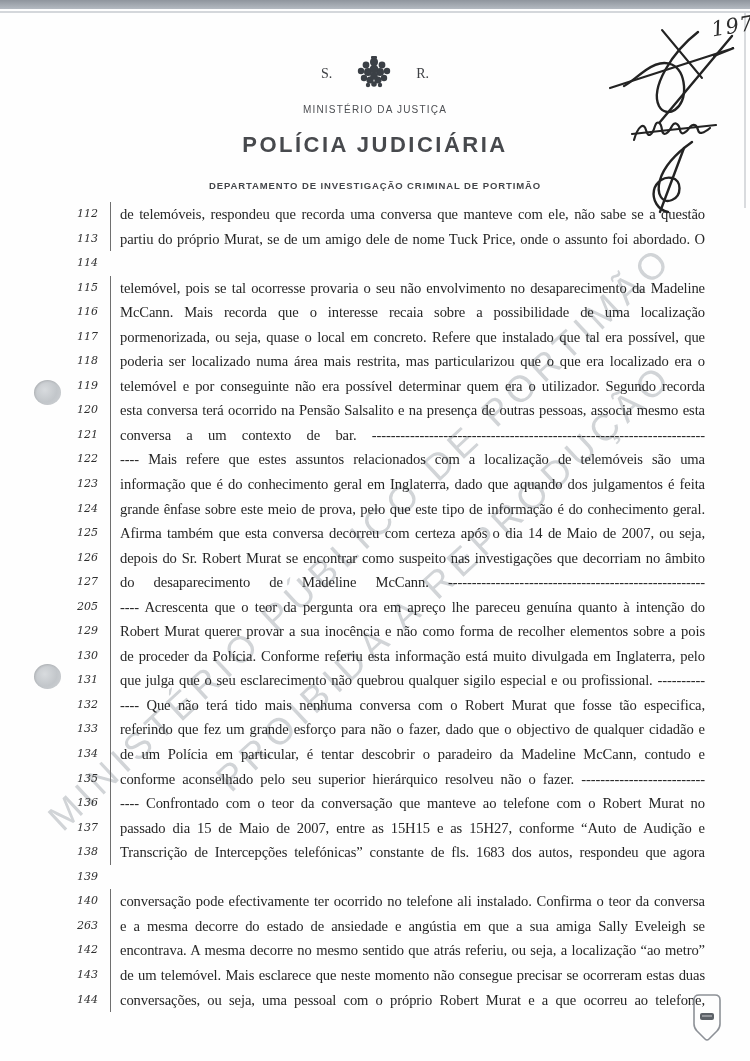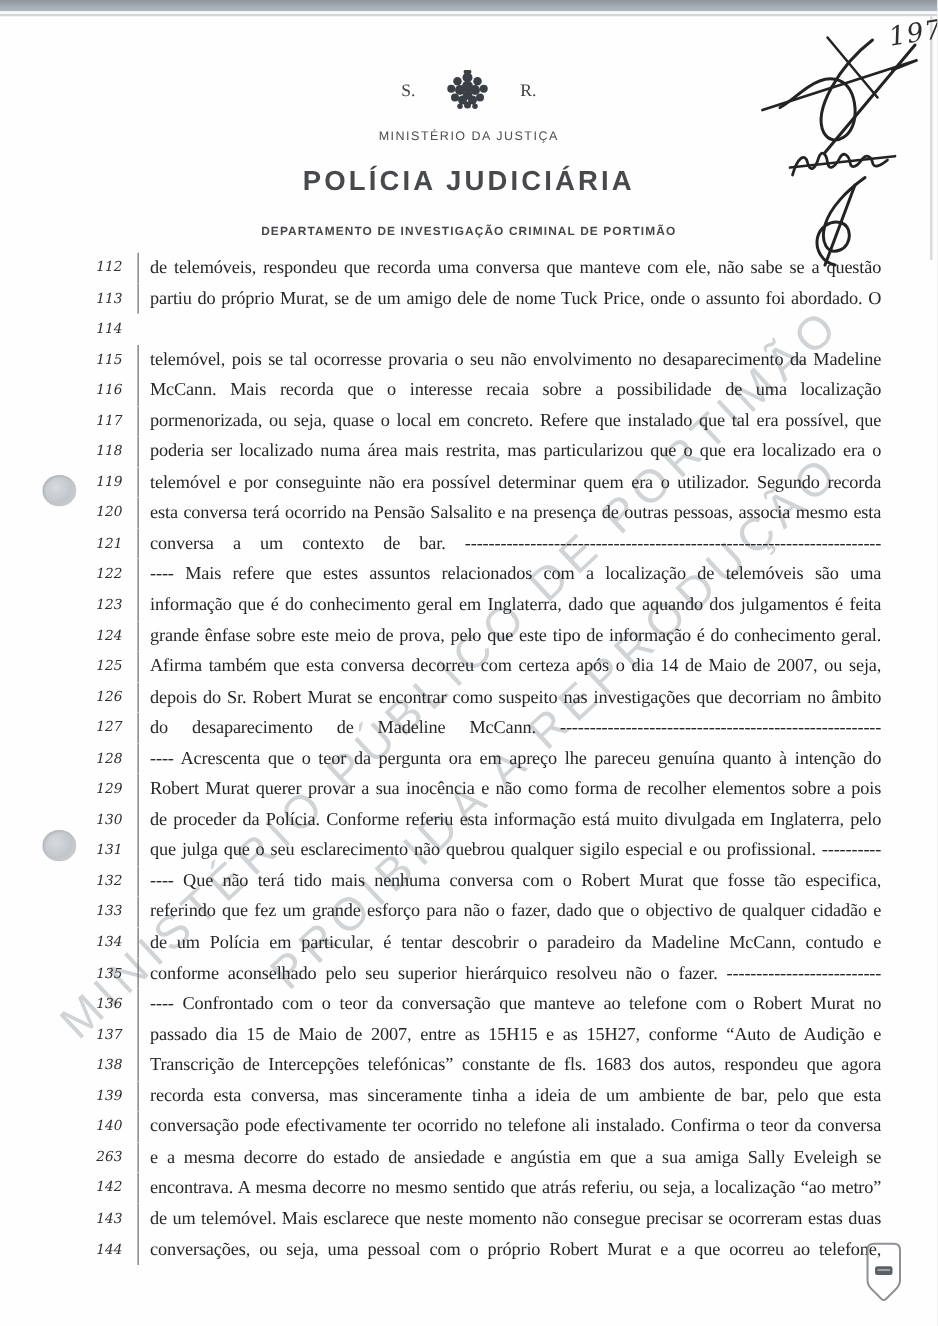--- a/index.html
+++ b/index.html
@@ -193,21 +193,21 @@
       </div>
     <div class="row">
         <div class="lnum">126</div>
         <div class="ltext">depois do Sr. Robert Murat se encontrar como suspeito nas investigações que decorriam no âmbito</div>
       </div>
     <div class="row">
         <div class="lnum">127</div>
         <div class="ltext">do desaparecimento de Madeline McCann. ------------------------------------------------------</div>
       </div>
     <div class="row">
-        <div class="lnum">128</div>
+        <div class="lnum">205</div>
         <div class="ltext">---- Acrescenta que o teor da pergunta ora em apreço lhe pareceu genuína quanto à intenção do</div>
       </div>
     <div class="row">
         <div class="lnum">129</div>
         <div class="ltext">Robert Murat querer provar a sua inocência e não como forma de recolher elementos sobre a pois</div>
       </div>
     <div class="row">
         <div class="lnum">130</div>
         <div class="ltext">de proceder da Polícia. Conforme referiu esta informação está muito divulgada em Inglaterra, pelo</div>
       </div>
@@ -238,21 +238,20 @@
     <div class="row">
         <div class="lnum">137</div>
         <div class="ltext">passado dia 15 de Maio de 2007, entre as 15H15 e as 15H27, conforme “Auto de Audição e</div>
       </div>
     <div class="row">
         <div class="lnum">138</div>
         <div class="ltext">Transcrição de Intercepções telefónicas” constante de fls. 1683 dos autos, respondeu que agora</div>
       </div>
     <div class="row">
         <div class="lnum">139</div>
-        <div class="ltext">recorda esta conversa, mas sinceramente tinha a ideia de um ambiente de bar, pelo que esta</div>
       </div>
     <div class="row">
         <div class="lnum">140</div>
         <div class="ltext">conversação pode efectivamente ter ocorrido no telefone ali instalado. Confirma o teor da conversa</div>
       </div>
     <div class="row">
         <div class="lnum">263</div>
         <div class="ltext">e a mesma decorre do estado de ansiedade e angústia em que a sua amiga Sally Eveleigh se</div>
       </div>
     <div class="row">

